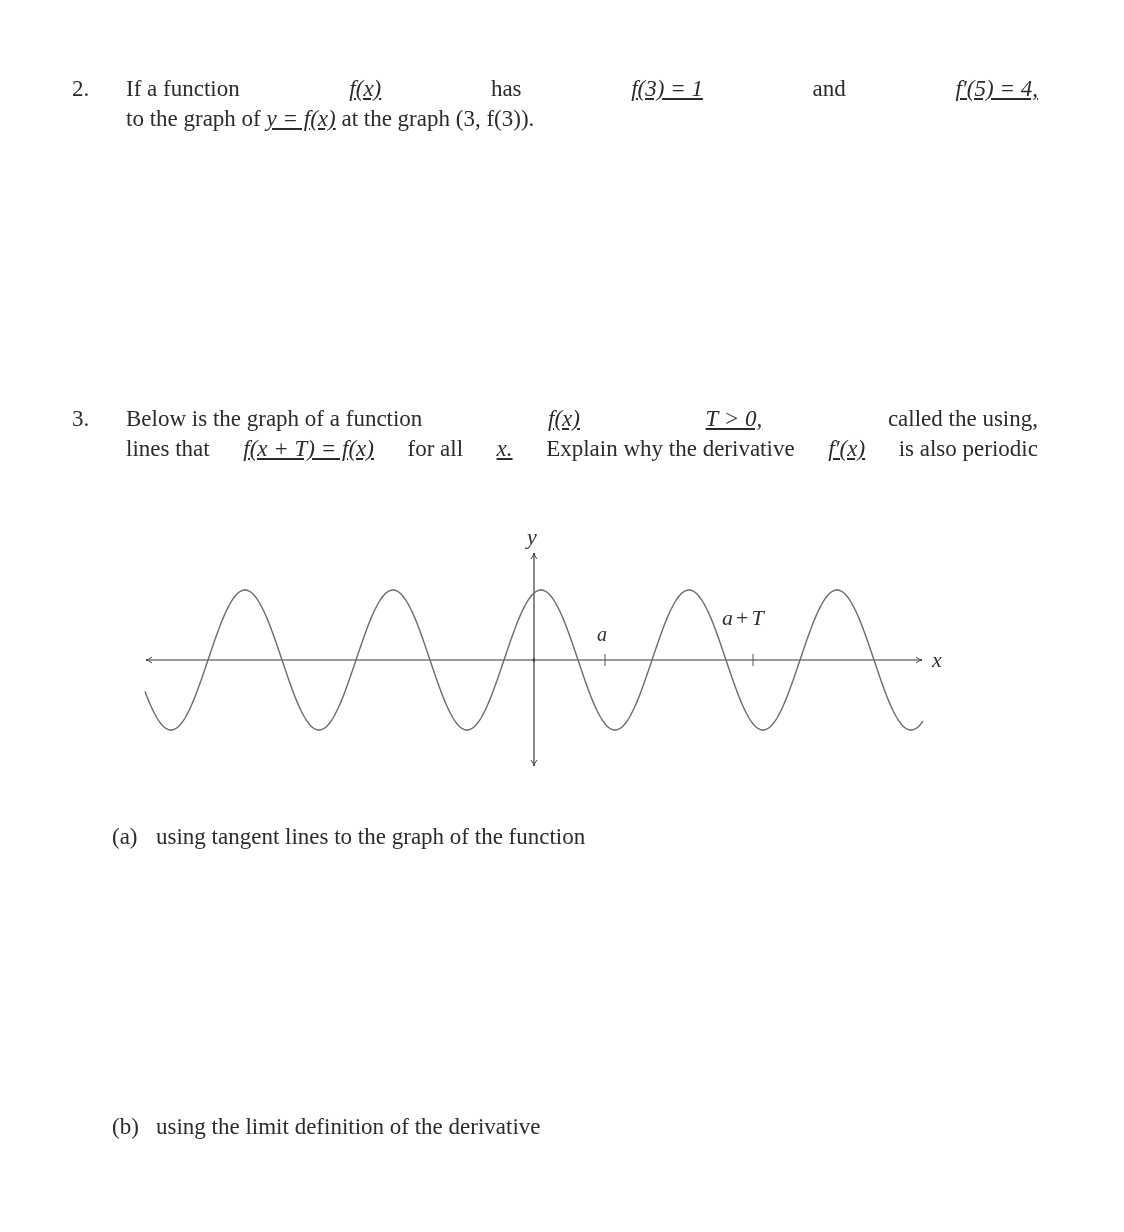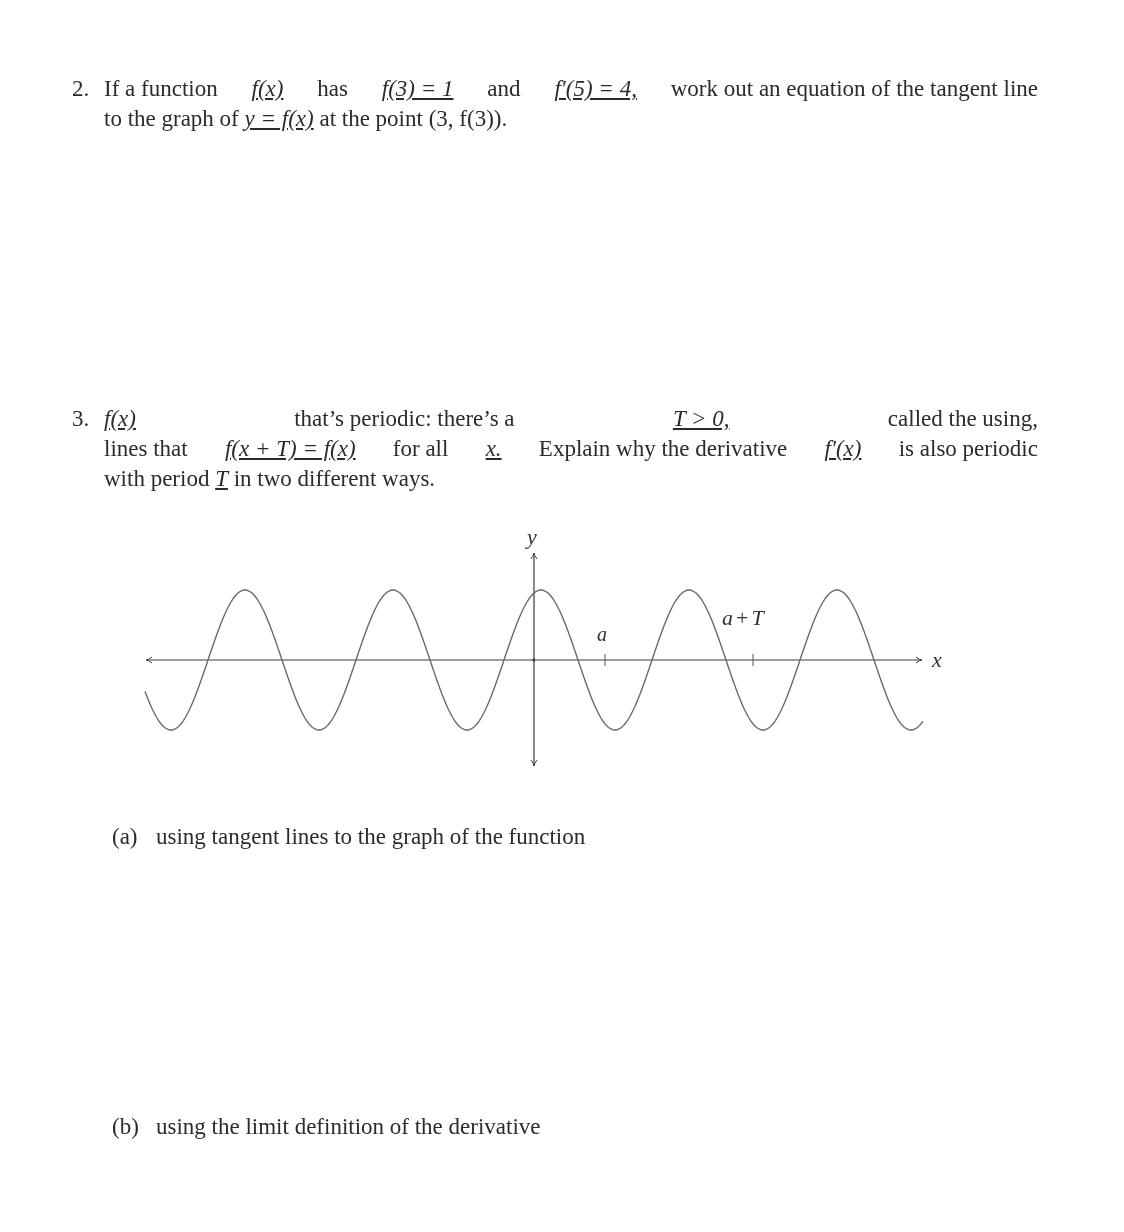--- a/index.html
+++ b/index.html
@@ -28,21 +28,21 @@
       line-height: 30px;
       font-family: "Liberation Serif", "DejaVu Serif", serif;
       color: #2b2b2b;
     }
     .problem .num {
       position: absolute;
       left: 0;
       top: 0;
     }
     .problem .body {
-      margin-left: 32px;
+      margin-left: 54px;
       text-align: justify;
       text-align-last: left;
     }
     .problem .line {
       display: block;
       white-space: nowrap;
     }
     .justify-line {
       display: flex;
       justify-content: space-between;
@@ -93,53 +93,47 @@
   <div class="problem" id="p2">
     <span class="num">2.</span>
     <div class="body">
       <span class="justify-line">
         <span>If a function</span>
         <span class="m">f(x)</span>
         <span>has</span>
         <span class="m">f(3) = 1</span>
         <span>and</span>
         <span class="m">f′(5) = 4,</span>
-        <span>work out an equation of the tangent line</span>
       </span>
       <span class="line">
         <span>to the graph of</span>
         <span class="m">y = f(x)</span>
-        <span>at the point</span>
+        <span>at the graph</span>
         <span>(3, f(3)).</span>
       </span>
     </div>
   </div>
 
   <div class="problem" id="p3">
     <span class="num">3.</span>
     <div class="body">
       <span class="justify-line">
+        <span>Below is the graph of a function</span>
         <span class="m">f(x)</span>
-        <span>that’s periodic: there’s a</span>
         <span class="m">T &gt; 0,</span>
         <span>called the using,</span>
       </span>
       <span class="justify-line">
         <span>lines that</span>
         <span class="m">f(x + T) = f(x)</span>
         <span>for all</span>
         <span class="m">x.</span>
         <span>Explain why the derivative</span>
         <span class="m">f′(x)</span>
         <span>is also periodic</span>
-      </span>
-      <span class="line">
-        <span>with period</span>
-        <span class="m">T</span>
-        <span>in two different ways.</span>
       </span>
     </div>
   </div>
 
   <div class="graph">
     <svg width="1124" height="1232" viewBox="0 0 1124 1232">
       <defs>
         <marker id="arrow" markerWidth="8" markerHeight="8" refX="7" refY="4" orient="auto" markerUnits="userSpaceOnUse">
           <path d="M1,1 Q5,4 7,4 Q5,4 1,7" fill="none" stroke="#444" stroke-width="1"></path>
         </marker>

